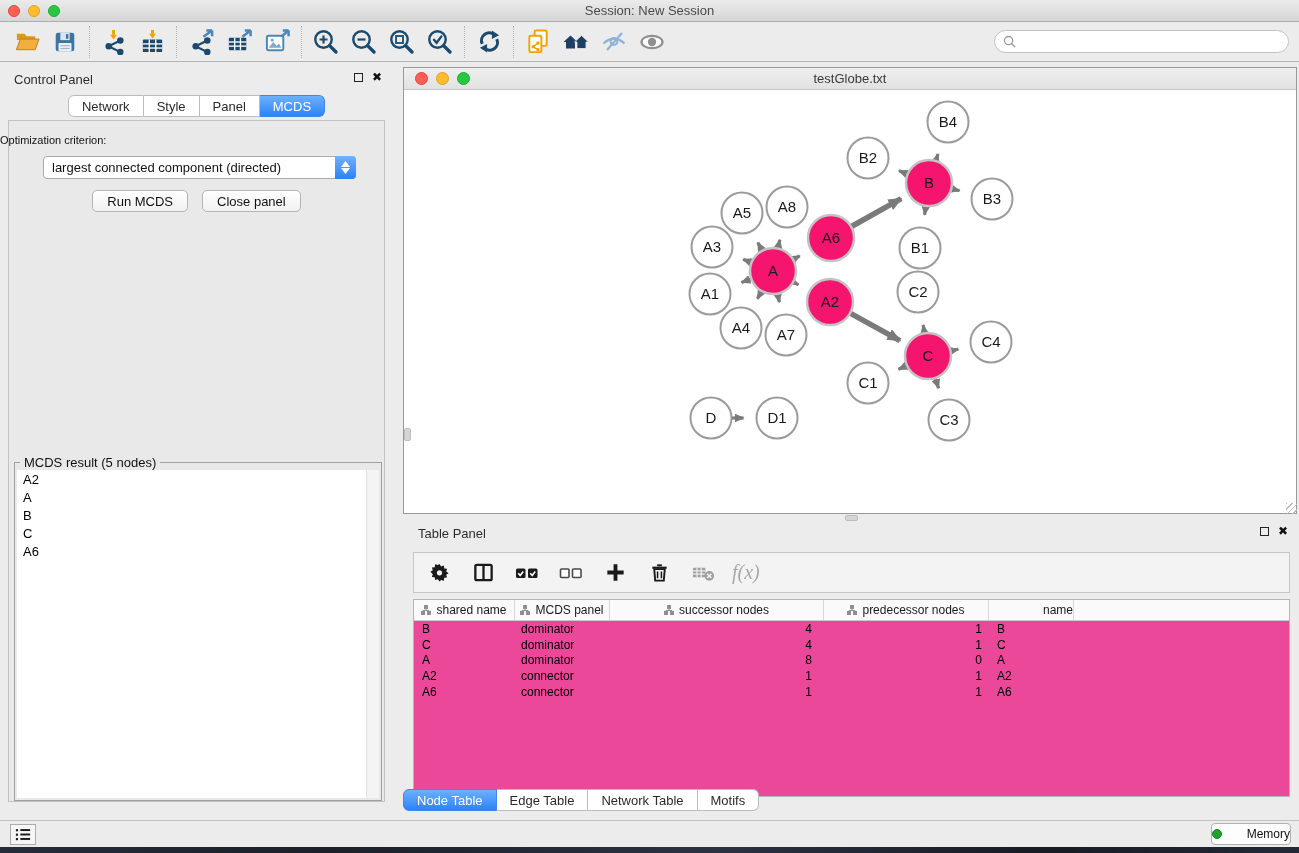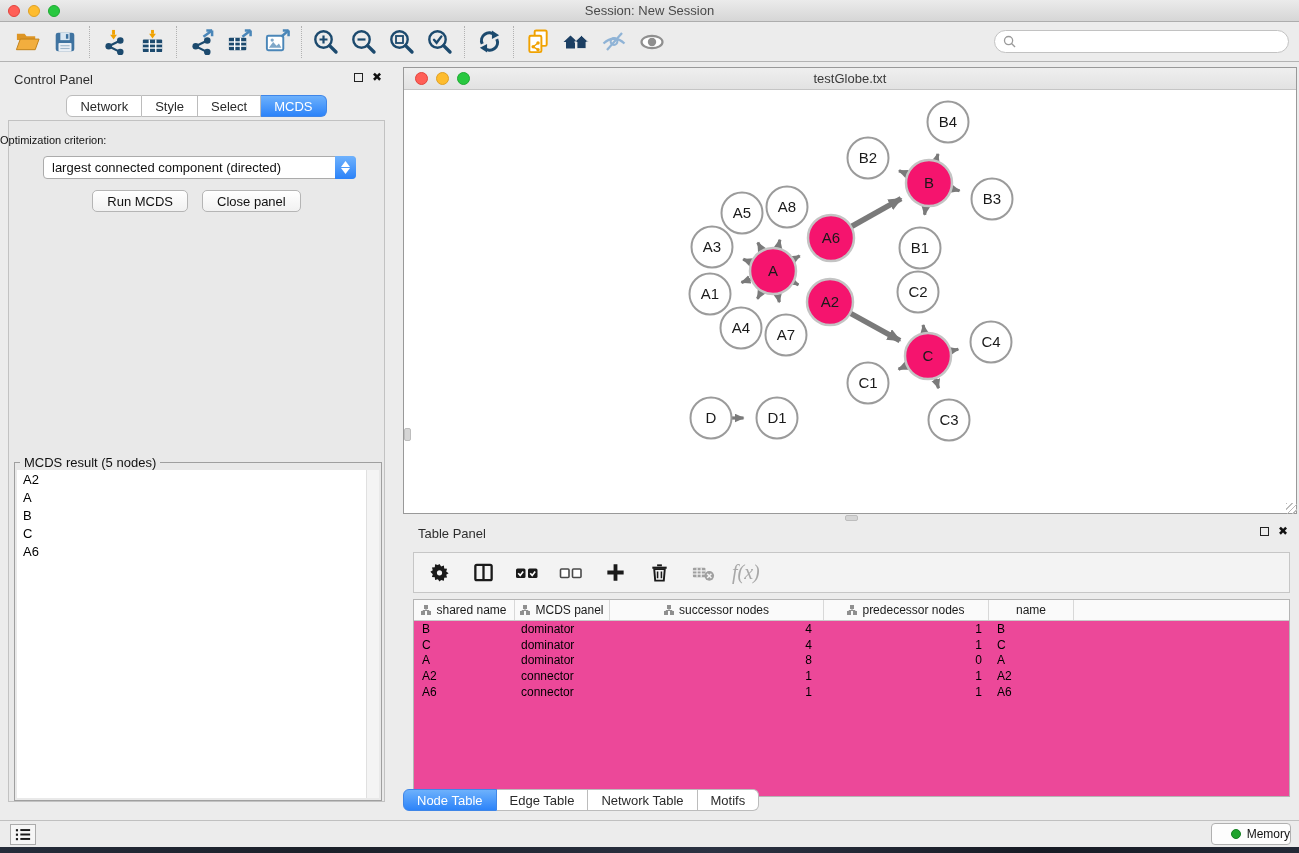--- a/index.html
+++ b/index.html
@@ -82,21 +82,21 @@
   .tr { display:flex; height:15.8px; align-items:center; }
   .td { font-size:12px; color:#000; overflow:hidden; white-space:nowrap; }
 
   .tp-tabs { left:403px; top:789px; width:896px; display:flex; }
 
   
   .statusbar { left:0; top:820px; width:1299px; height:27px; background:#ececec; border-top:1px solid #c0c0c0; }
   .sb-list-btn { left:10px; top:824px; width:26px; height:21px; background:#f6f6f6; border:1px solid #ababab;
     display:flex; align-items:center; justify-content:center; }
   .memory-btn { left:1211px; top:823px; width:80px; height:22px; background:#fdfdfd; border:1px solid #b0b0b0;
-    border-radius:4px; display:flex; align-items:center; justify-content:flex-end; gap:6px; font-size:12px; color:#111; }
+    border-radius:4px; display:flex; align-items:center; justify-content:space-between; gap:6px; font-size:12px; color:#111; }
   .mem-dot { width:10px; height:10px; border-radius:50%; background:#1fa32d; border:1px solid #158023; }
   .desktop-strip { left:0; top:847px; width:1299px; height:6px;
     background:linear-gradient(90deg,#252c3a,#1b2029 25%,#2b3242 55%,#171b24 80%,#232936); }
 </style>
 </head>
 <body>
 
 <div class="abs titlebar">
   <div class="lights">
     <div class="light red"></div>
@@ -275,21 +275,21 @@
 <div class="abs cp-title-row">
   <span class="abs panel-title" style="left:14px; top:10px;">Control Panel</span>
   <div class="abs win-ctl" style="right:11px; top:11px;">
     <div class="flt"></div>
     <div class="clx">✖</div>
   </div>
 </div>
 <div class="abs cp-tabs">
     <div class="seg">Network</div>
     <div class="seg">Style</div>
-    <div class="seg">Select</div>
+    <div class="seg">Panel</div>
     <div class="seg sel">MCDS</div>
   </div>
 <div class="abs cp-content"></div>
 <div class="abs opt-label">Optimization criterion:</div>
 <div class="abs dropdown">
   <span class="dd-text">largest connected component (directed)</span>
   <span class="dd-step">
     <svg width="9" height="6" viewBox="0 0 9 6">
         <polygon points="4.5,0 9,6 0,6" fill="#fff"></polygon>
       </svg>
@@ -506,21 +506,21 @@
         <svg width="10" height="10" viewBox="0 0 10 10">
           <g stroke="#8f8f8f" fill="#8f8f8f">
             <rect x="3.5" y="0.5" width="3" height="3"></rect>
             <path d="M5 3.5v2M2 5.5h6M2 5.5v1M8 5.5v1" fill="none"></path>
             <rect x="0.5" y="6.5" width="3" height="3"></rect>
             <rect x="6.5" y="6.5" width="3" height="3"></rect>
           </g>
         </svg>
         <span>predecessor nodes</span>
       </div>
-      <div class="th" style="width: 85px;">
+      <div class="th" style="width: 85px; justify-content: flex-end;">
         <span>name</span>
       </div>
     </div>
   <div>
       <div class="tr">
         <div class="td" style="width: 101px; text-align: left; padding: 0px 0px 0px 8px;">B</div>
         <div class="td" style="width: 95px; text-align: left; padding: 0px 0px 0px 6px;">dominator</div>
         <div class="td" style="width: 214px; text-align: right; padding: 0px 12px 0px 0px;">4</div>
         <div class="td" style="width: 165px; text-align: right; padding: 0px 7px 0px 0px;">1</div>
         <div class="td" style="width: 85px; text-align: left; padding: 0px 0px 0px 8px;">B</div>

